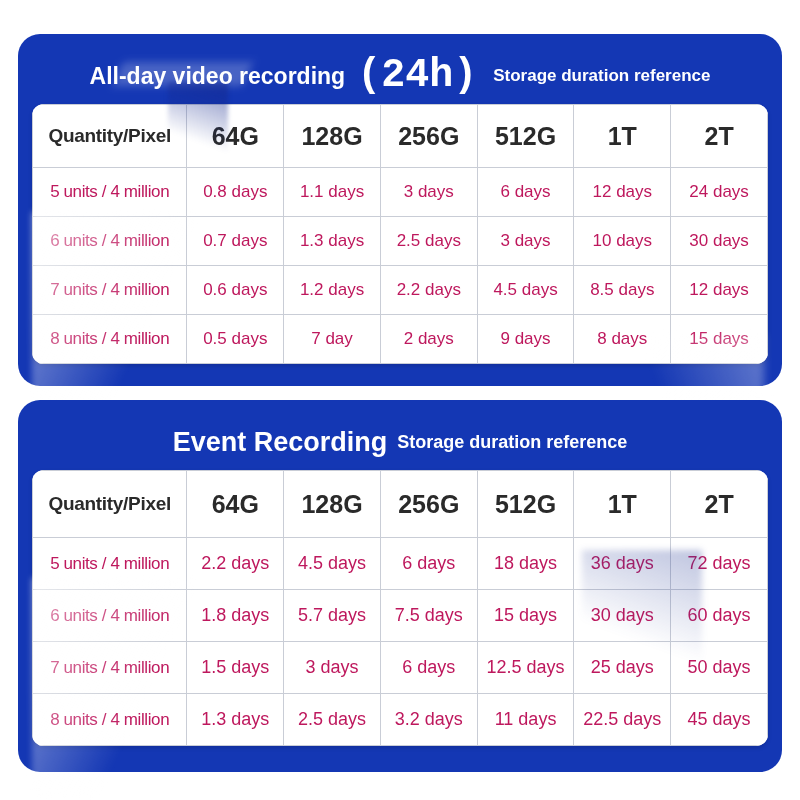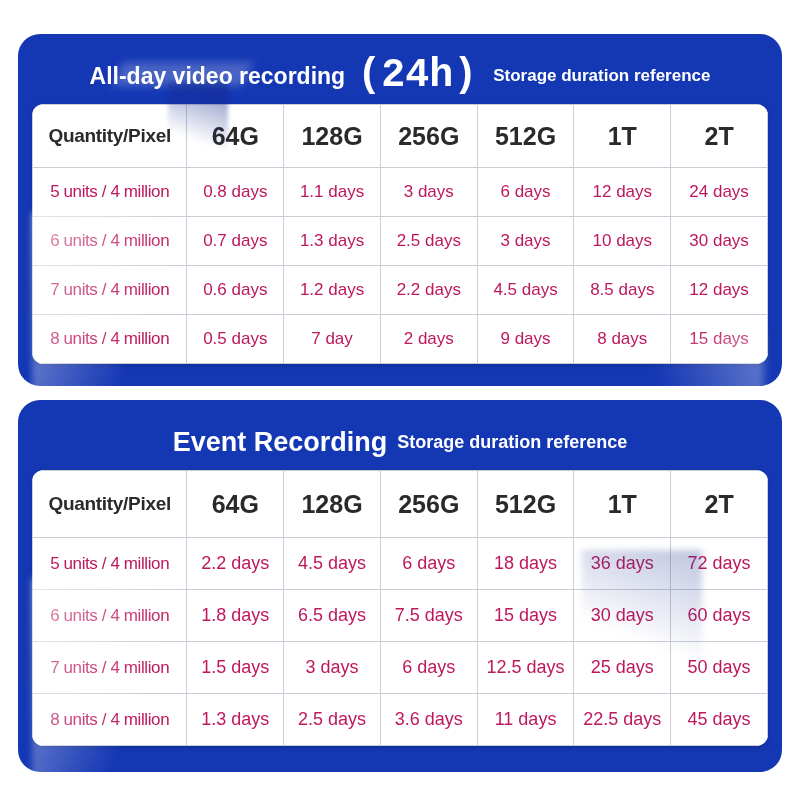--- a/index.html
+++ b/index.html
@@ -289,40 +289,40 @@
             <td>2.2 days</td>
             <td>4.5 days</td>
             <td>6 days</td>
             <td>18 days</td>
             <td>36 days</td>
             <td>72 days</td>
           </tr>
           <tr>
             <td class="first-col">6 units / 4 million</td>
             <td>1.8 days</td>
-            <td>6.5 days</td>
+            <td>5.7 days</td>
             <td>7.5 days</td>
             <td>15 days</td>
             <td>30 days</td>
             <td>60 days</td>
           </tr>
           <tr>
             <td class="first-col">7 units / 4 million</td>
             <td>1.5 days</td>
             <td>3 days</td>
             <td>6 days</td>
             <td>12.5 days</td>
             <td>25 days</td>
             <td>50 days</td>
           </tr>
           <tr>
             <td class="first-col">8 units / 4 million</td>
             <td>1.3 days</td>
             <td>2.5 days</td>
-            <td>3.6 days</td>
+            <td>3.2 days</td>
             <td>11 days</td>
             <td>22.5 days</td>
             <td>45 days</td>
           </tr>
         </tbody>
       </table>
     </div>
   </div>
 
 </div>

